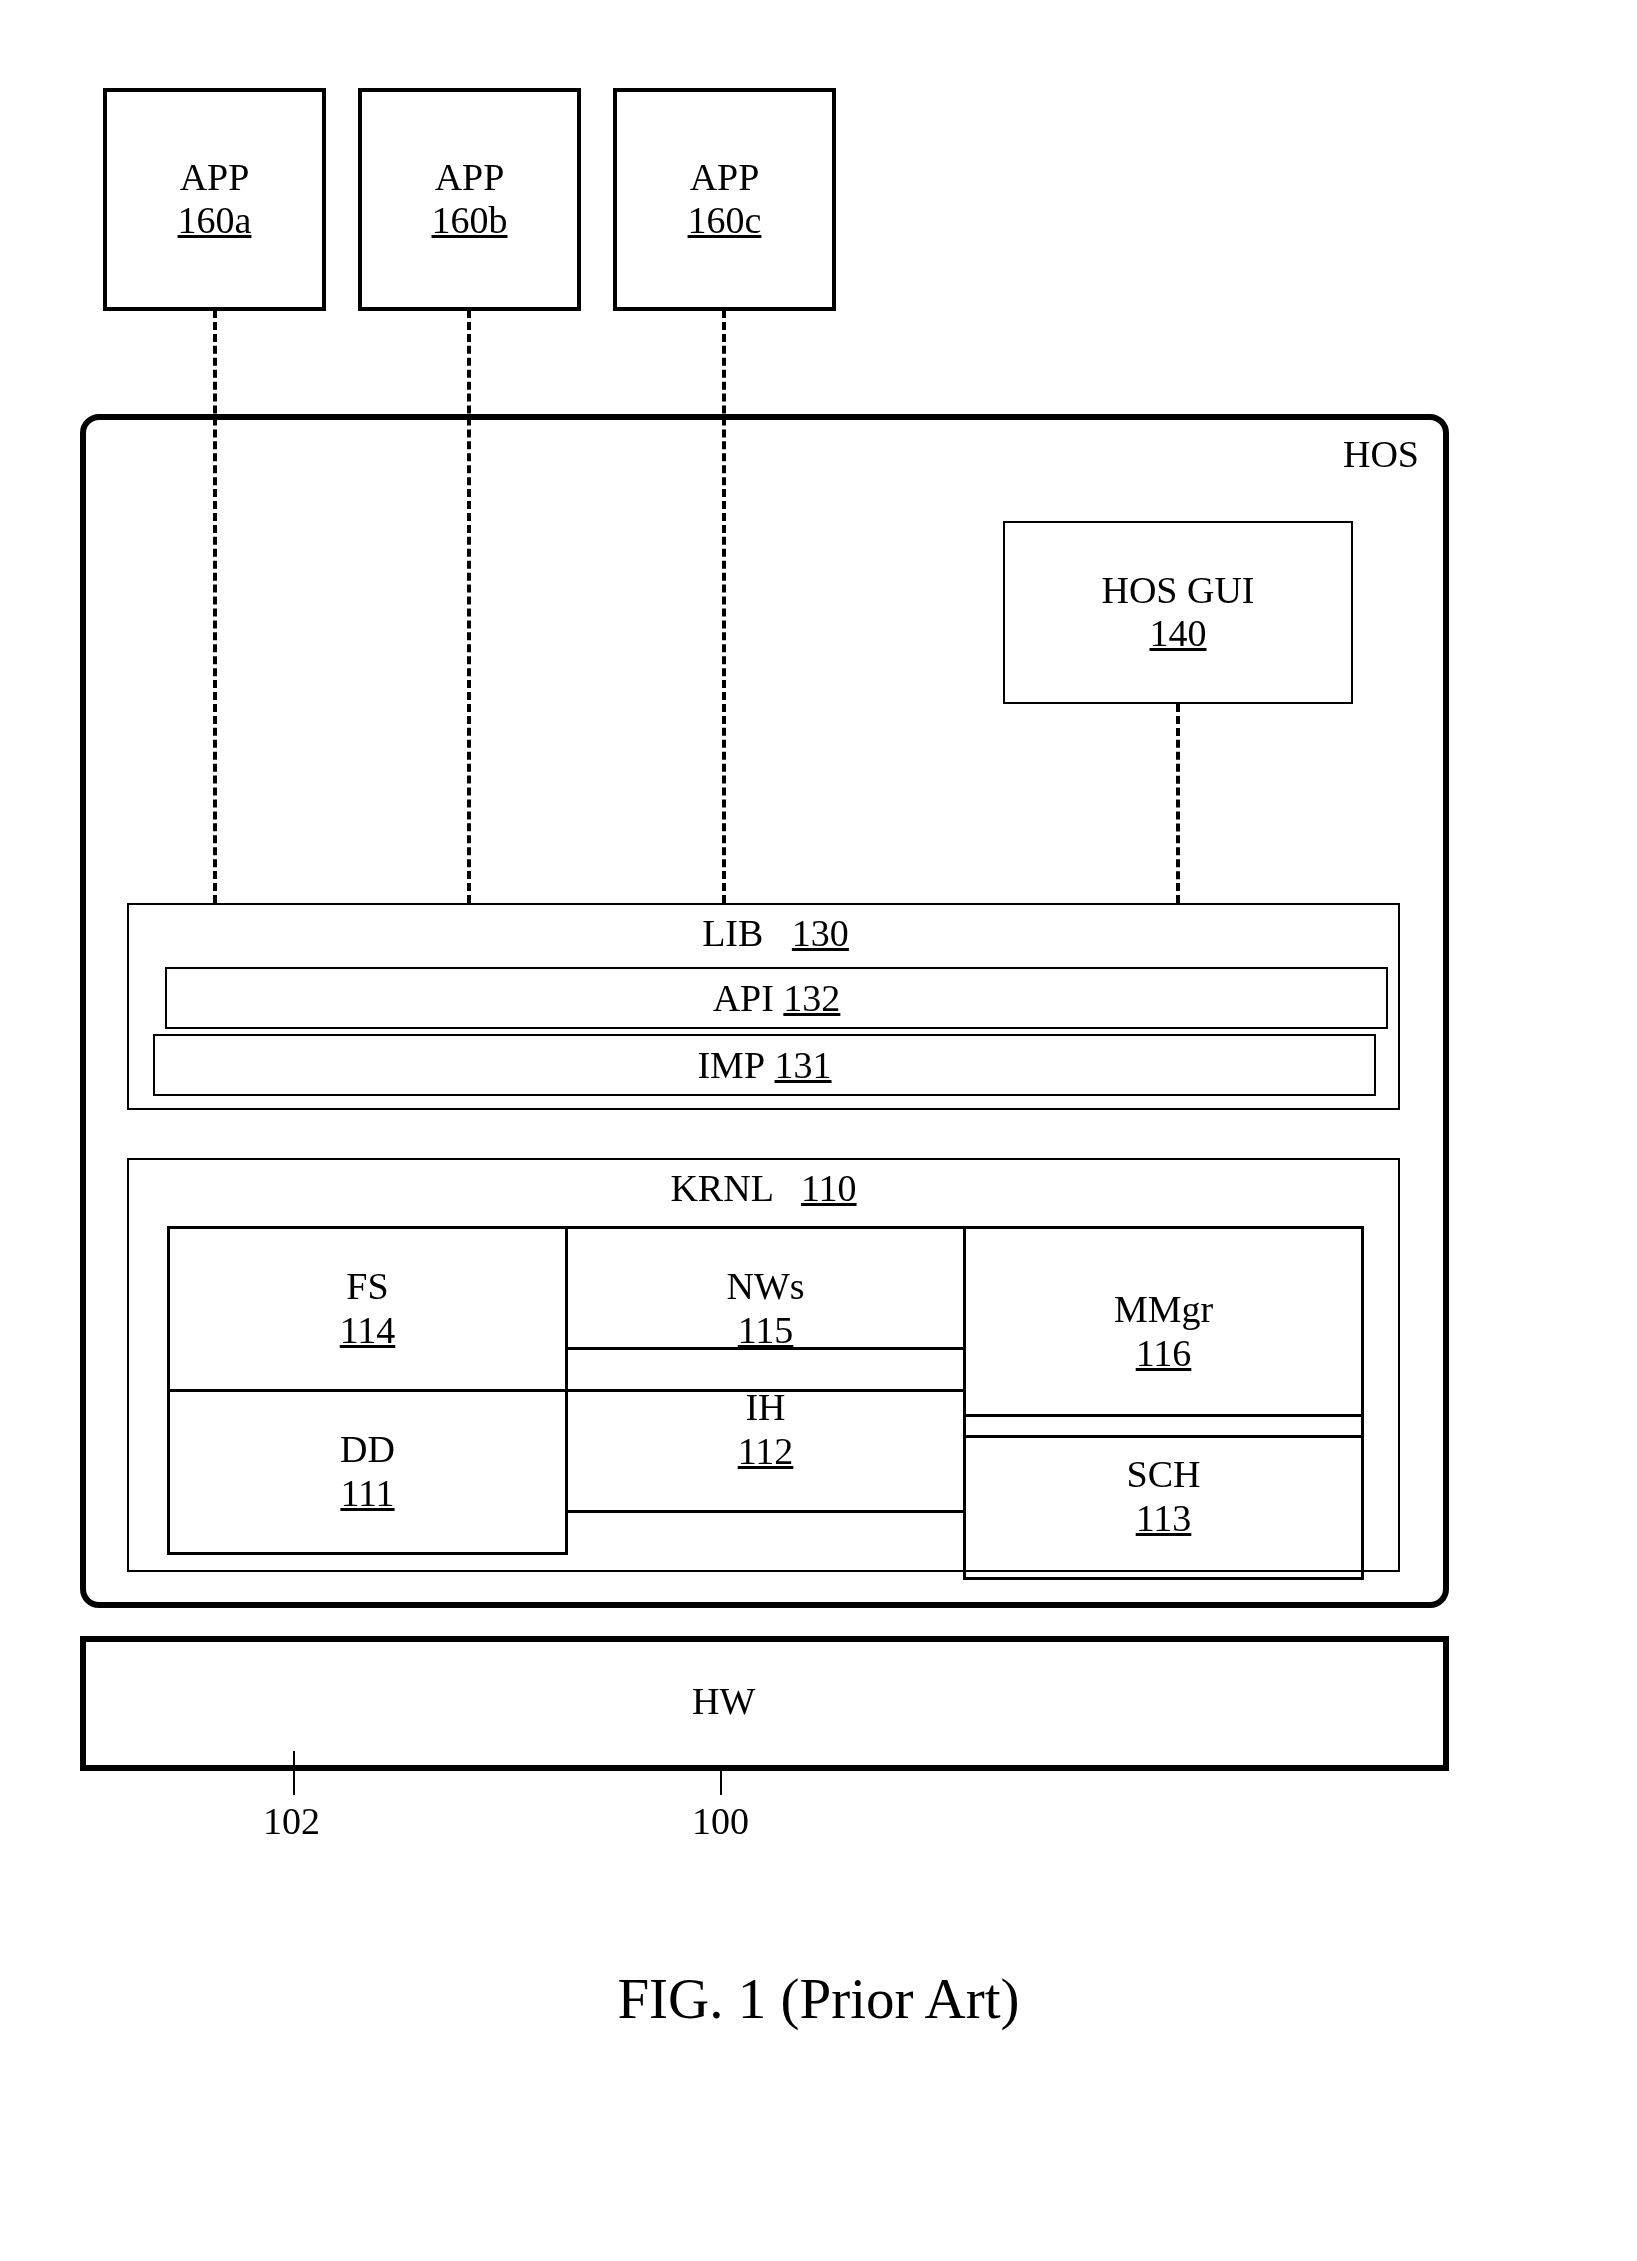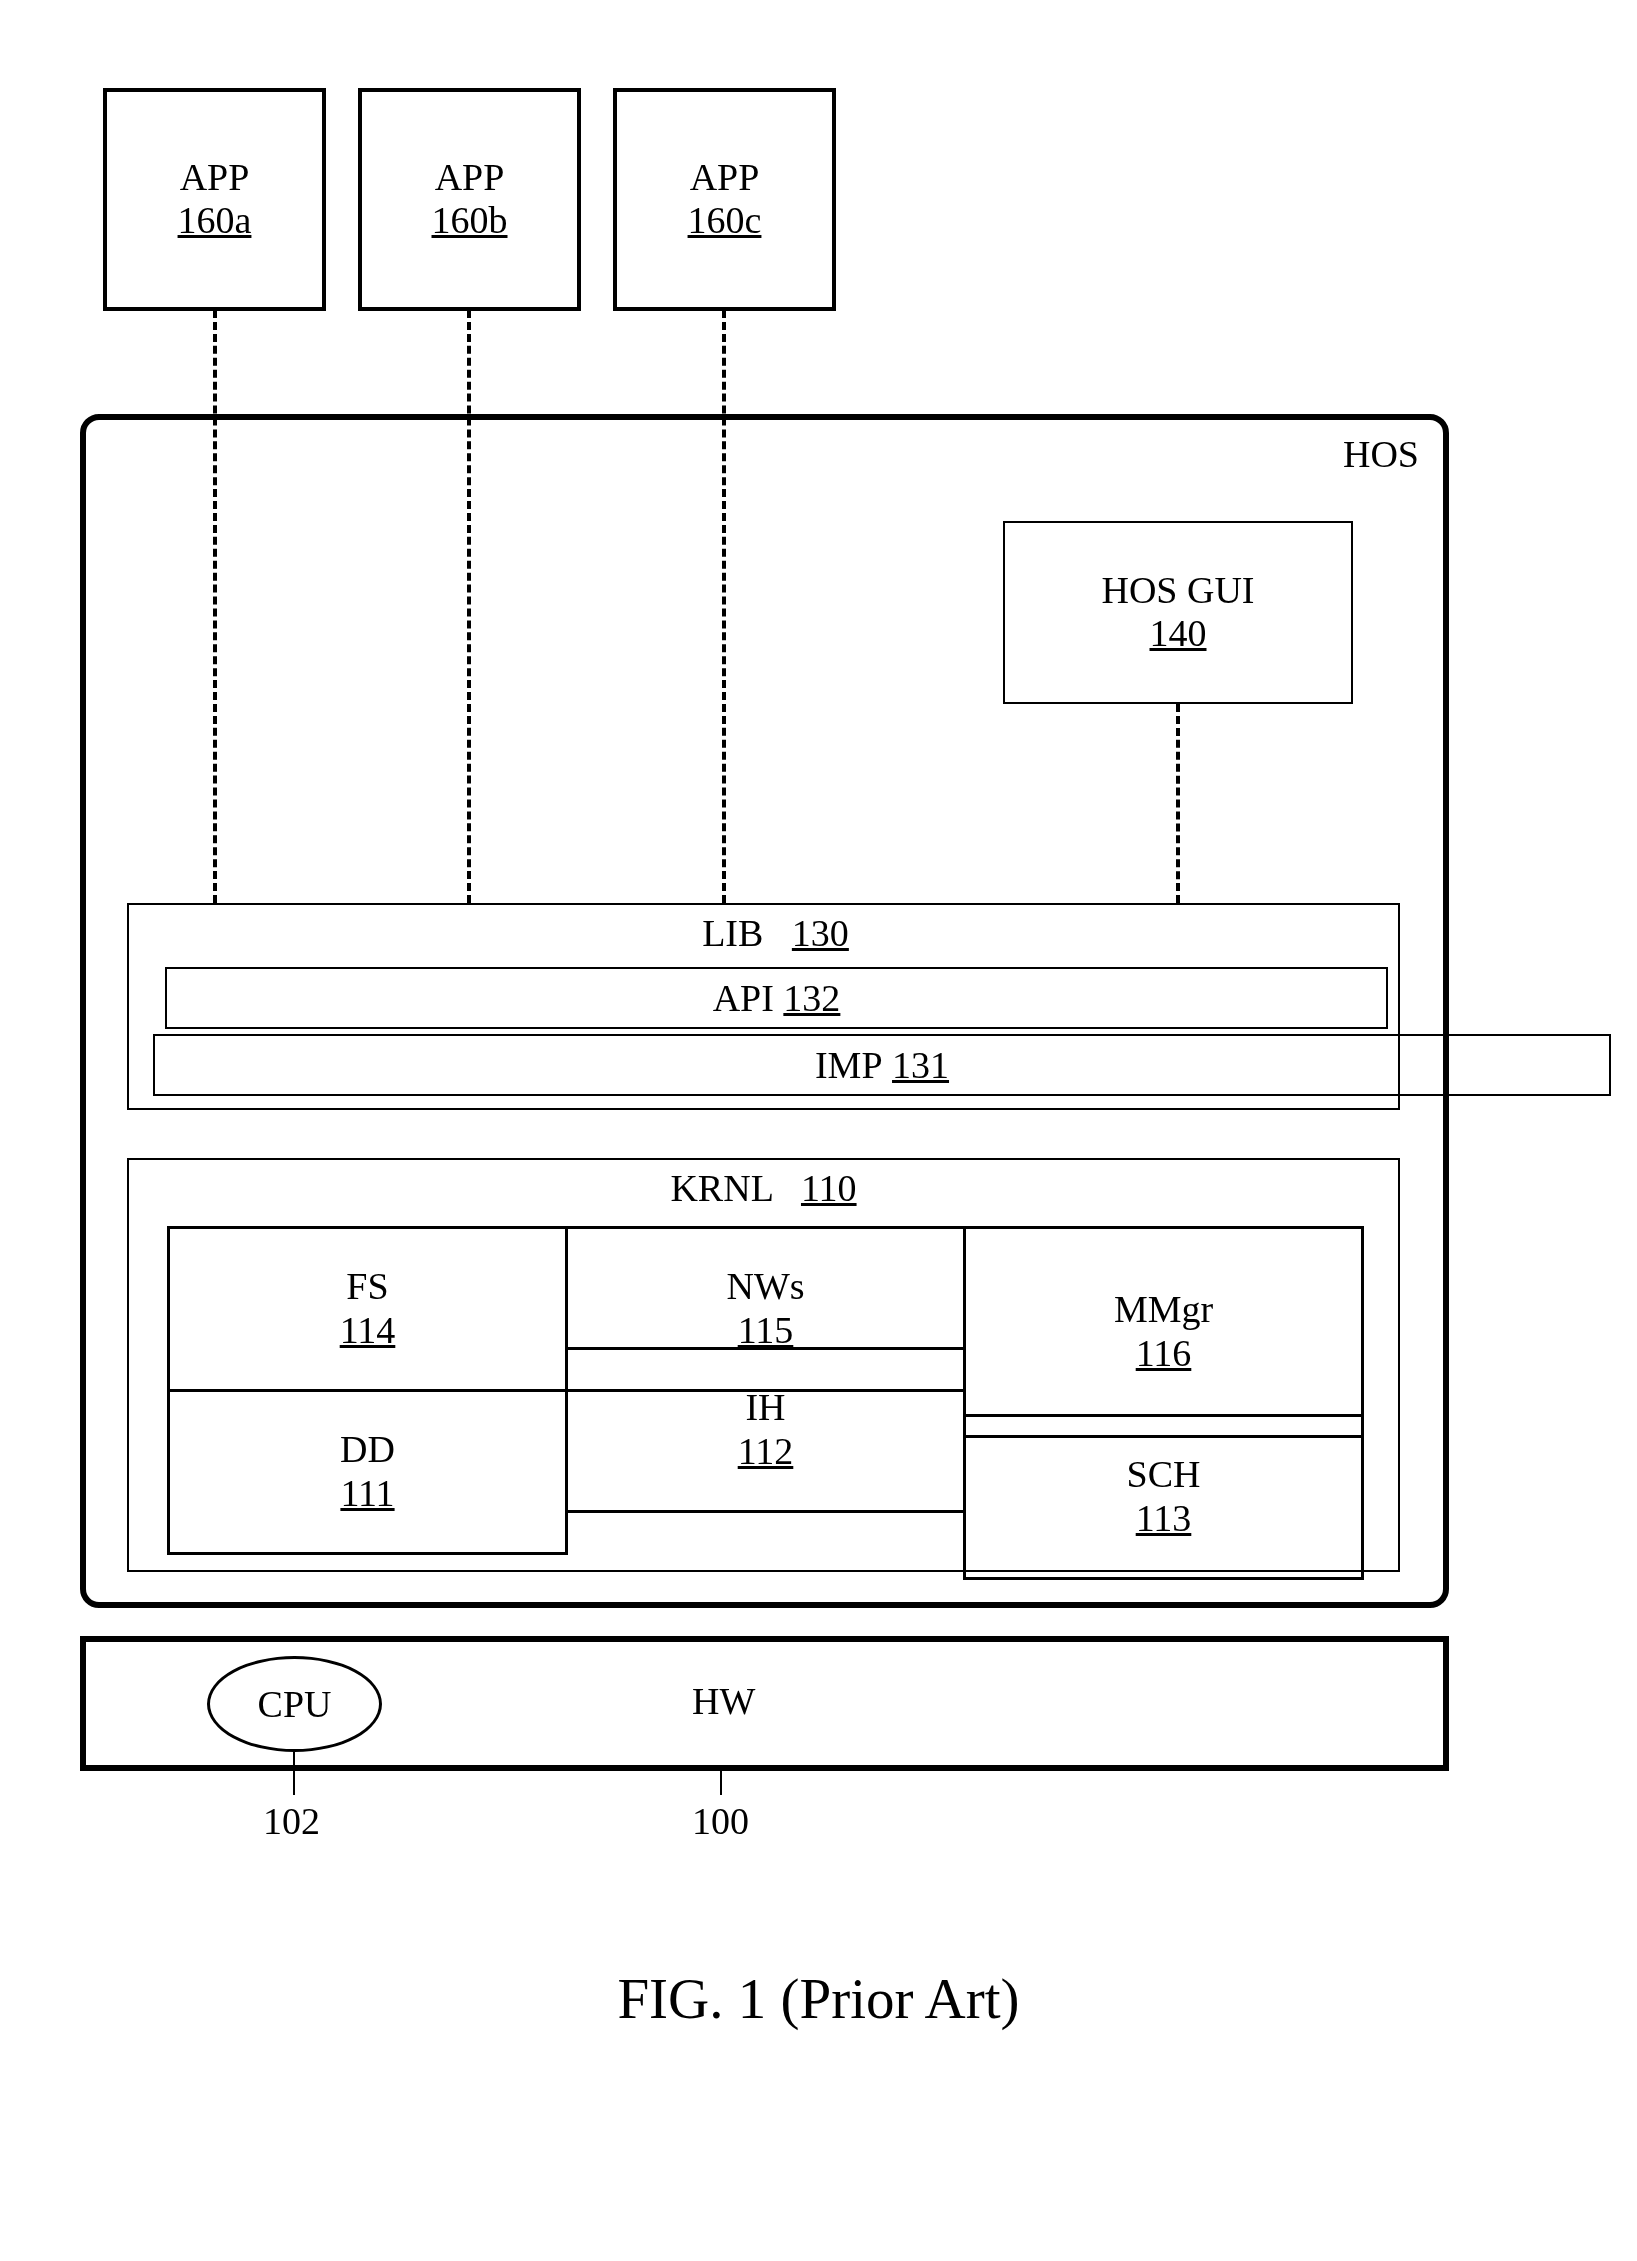--- a/index.html
+++ b/index.html
@@ -143,21 +143,21 @@
       <span>&nbsp;</span>
       <span class="inline-num">130</span>
     </div>
 
     <div class="lib-inner" style="left:36px; top:62px; width:1223px; height:62px;">
       <span>API</span>
       <span>&nbsp;</span>
       <span class="inline-num">132</span>
     </div>
 
-    <div class="lib-inner" style="left:24px; top:129px; width:1458px; height:62px;">
+    <div class="lib-inner" style="left:24px; top:129px; width:1223px; height:62px;">
       <span>IMP</span>
       <span>&nbsp;</span>
       <span class="inline-num">131</span>
     </div>
   </div>
 
   <div class="box thin" style="left:127px; top:1158px; width:1273px; height:414px;">
     <div style="position:absolute; top:6.4px; width:100%; text-align:center; font-size:38px;">
       <span>KRNL</span>
       <span>&nbsp;</span>
@@ -186,23 +186,20 @@
     <div class="label-num">112</div>
   </div>
   <div class="krnl-cell" style="left:963px; top:1389px; width:401px; height:166px;margin-top:25px;">
     <div class="label-name">SCH</div>
     <div class="label-num">113</div>
   </div>
 
   <div class="box" style="left:80px; top:1636px; width:1369px; height:135px; border-width:6.4px;"></div>
   <div class="hw-label" style="left:692px; top:1679px;">HW</div>
 
-  <div class="cpu-ellipse" style="left:207px; top:1656px; width:175px; height:96px;">
-    <span>CPU</span>
-  </div>
 
   <div class="tick" style="left:293px; top:1751px; height:44px;"></div>
   <div class="num-free" style="left:263px; top:1799px;">102</div>
 
   <div class="tick" style="left:720px; top:1771px; height:24px;"></div>
   <div class="num-free" style="left:692px; top:1799px;">100</div>
 
   <div class="fig-caption" style="top:1966px; left:0;">FIG. 1 (Prior Art)</div>
 
 </div>

